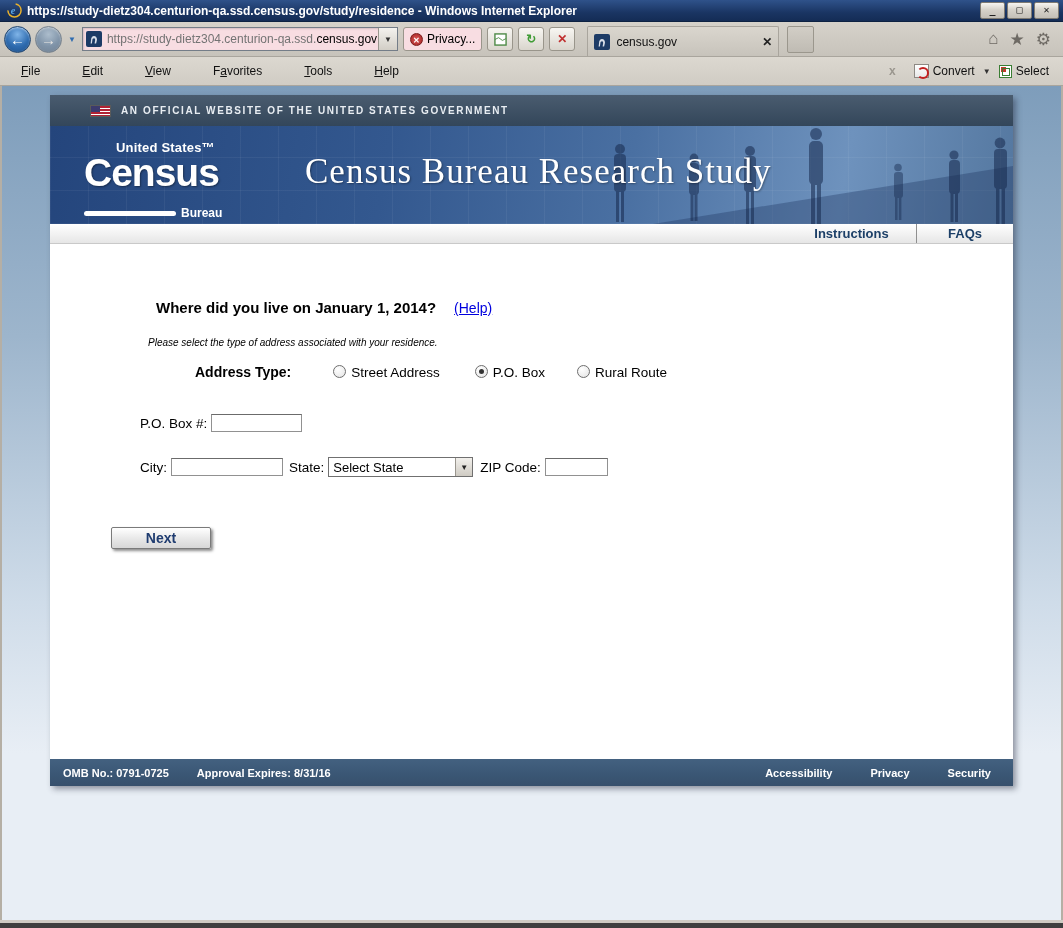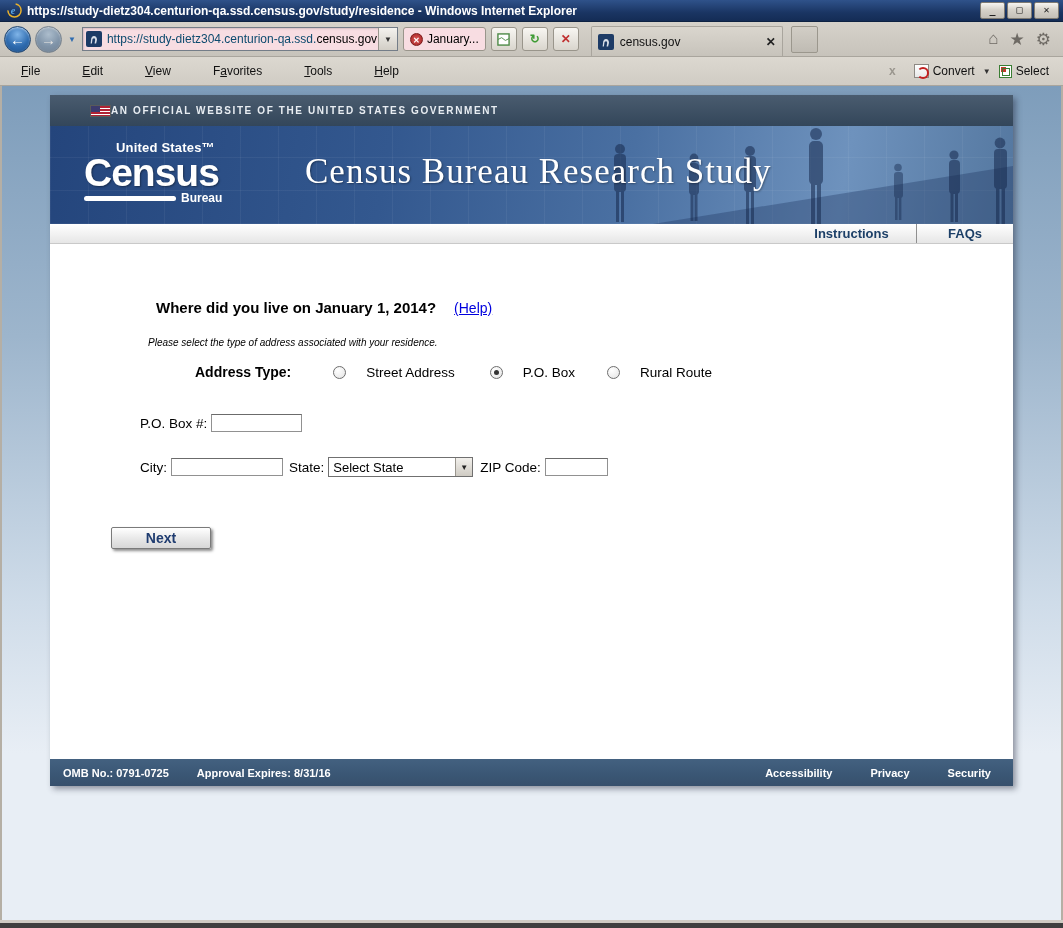--- a/index.html
+++ b/index.html
@@ -40,21 +40,21 @@
   .addressbar {
     height:24px; width:316px; background:#f8dde2; border:1px solid #747d88;
     display:flex; align-items:center; padding-left:3px;
     box-shadow:inset 1px 1px 2px rgba(0,0,0,.15);
   }
   .favicon {
     width:16px; height:16px; background:#1d3b66; border-radius:2px; flex:none;
     display:flex; align-items:center; justify-content:center;
   }
   .url-text { font-size:12px; margin-left:5px; white-space:nowrap; overflow:hidden; flex:1; }
-  .url-prefix { color:#0c4a6e;text-align:right; }
+  .url-prefix { color:#737373;text-align:right; }
   .url-domain { color:#000; }
   .addr-drop {
     width:19px; height:22px; border-left:1px solid #9a968e; flex:none;
     background:linear-gradient(#f4f2ee,#d2cec6); color:#333; font-size:8px;
     display:flex; align-items:center; justify-content:center;
   }
   .chrome-btn {
     height:24px; border:1px solid #99958b; border-radius:3px; margin-left:5px;
     background:linear-gradient(#f8f6f2,#d9d5cd);
     display:flex; align-items:center; justify-content:center; font-size:12px;
@@ -109,41 +109,41 @@
   }
   .bottom-frame { position:absolute; left:0; bottom:0; width:1063px; height:8px;
     background:#3f3f3f; border-top:3px solid #cfcbc3; }
 
   .card {
     position:absolute; left:48px; top:9px; width:963px;
     box-shadow:3px 3px 6px rgba(30,35,55,.45);
   }
   .gov-banner {
     height:31px; background:linear-gradient(#4a5c6f, #33465a);
-    display:flex; align-items:center; padding-left:40px; 
+    display:flex; align-items:center; padding-left:40px; gap:10px;
   }
   .flag { width:21px; height:12px; position:relative; flex:none;
     background:repeating-linear-gradient(#b22234 0 1.5px, #fff 1.5px 3px); border:1px solid #5a5a5a; }
   .flag::after { content:""; position:absolute; left:0; top:0; width:9px; height:6px; background:#3c3b6e; }
   .gov-banner-text { color:#e8edf2; font-size:10px; font-weight:bold; letter-spacing:1.6px; }
 
   .hero {
     height:98px; position:relative; overflow:hidden;
     background:linear-gradient(100deg, #24457c 0%, #33588f 35%, #4a70a2 60%, #6e92bd 82%, #54779f 100%);
   }
   .hero::before { content:""; position:absolute; inset:0;
     background:
       repeating-linear-gradient(90deg, rgba(255,255,255,.05) 0 1px, transparent 1px 38px),
       repeating-linear-gradient(0deg, rgba(255,255,255,.05) 0 1px, transparent 1px 33px);
   }
   .hero-sil { position:absolute; right:0; top:0; height:98px; }
   .logo { position:absolute; left:34px; top:14px; color:#fff; width:150px; }
   .logo-top { font-size:13px; font-weight:bold; margin-left:32px; letter-spacing:.2px; }
   .logo-main { font-size:39px; font-weight:bold; letter-spacing:-1px; line-height:36px; text-shadow:1px 1px 2px rgba(0,0,0,.4); }
-  .logo-bottom-row { display:flex; align-items:center; margin-top:0; }
+  .logo-bottom-row { display:flex; align-items:center; margin-top:15px; }
   .logo-bar { width:92px; height:5px; background:#fff; border-radius:3px; }
   .logo-bottom { font-size:12px; font-weight:bold; margin-left:5px; }
   .hero-title {
     position:absolute; left:255px; top:26px; color:#fff;
     font-family:"Liberation Serif", serif; font-size:35px; letter-spacing:1px;
     text-shadow:1px 1px 2px rgba(0,0,0,.35); white-space:nowrap;
   }
 
   .subnav {
     height:20px; background:linear-gradient(#ffffff, #e6e6e6);
@@ -158,21 +158,21 @@
   .subnav-link.faqs { width:96px; }
 
   .main { height:515px; background:#fff; position:relative; font-size:13.5px; color:#000; }
   .question-row { position:absolute; left:106px; top:55px; display:flex; align-items:baseline; gap:18px; }
   .question { font-weight:bold; font-size:15px; }
   .help-link { color:#0000de; text-decoration:underline; font-size:14px; }
   .subtitle { position:absolute; left:98px; top:93px; font-style:italic; font-size:10px; }
 
   .addrtype-row { position:absolute; left:145px; top:120px; display:flex; align-items:center; }
   .addrtype-label { font-weight:bold; font-size:14px; }
-  .radio-option { display:flex; align-items:center; gap:20px; }
+  .radio-option { display:flex; align-items:flex-start; gap:5px; }
   .radio-option:nth-of-type(2) { margin-left:42px; }
   .radio-option:nth-of-type(3) { margin-left:35px; }
   .radio-option:nth-of-type(4) { margin-left:32px; }
   input[type="radio"] {
     appearance:none; -webkit-appearance:none; width:13px; height:13px; border-radius:50%;
     border:1px solid #6e6e6e; background:radial-gradient(circle at 35% 30%, #fff, #e3e3e3);
     position:relative; margin:0;
   }
   input[type="radio"]:checked::after {
     content:""; position:absolute; left:3px; top:3px; width:5px; height:5px; border-radius:50%; background:#333;
@@ -245,21 +245,21 @@
     <span class="favicon">
       <svg width="12" height="12" viewBox="0 0 16 16">
           <path d="M4 10c0-4 1.5-6 4-6 2.4 0 4 1.8 4 5l-1.2 5h-2l.7-4.5c.2-1.3-.3-2.5-1.5-2.5S6 8 5.8 9.5L5.2 14H3.5z" fill="#d8dee8"></path>
         </svg>
     </span>
     <span class="url-text"><span class="url-prefix">https://study-dietz304.centurion-qa.ssd.</span><span class="url-domain">census.gov</span></span>
     <span class="addr-drop">▼</span>
   </div>
   <span class="chrome-btn cert-btn">
     <span class="shield">✕</span>
-    <span>January...</span>
+    <span>Privacy...</span>
   </span>
   <span class="chrome-btn sq">
     <svg width="13" height="13" viewBox="0 0 14 14">
         <rect x="1" y="1" width="12" height="12" fill="#fff" stroke="#4d8a46" stroke-width="1.5"></rect>
         <path d="M1 7l4-2 4 3 4-2" stroke="#4d8a46" fill="none"></path>
       </svg>
   </span>
   <span class="chrome-btn sq" style="color:#3f9c35;font-weight:bold;">↻</span>
   <span class="chrome-btn sq" style="color:#c03030;font-weight:bold;">✕</span>
   <div class="tab">

